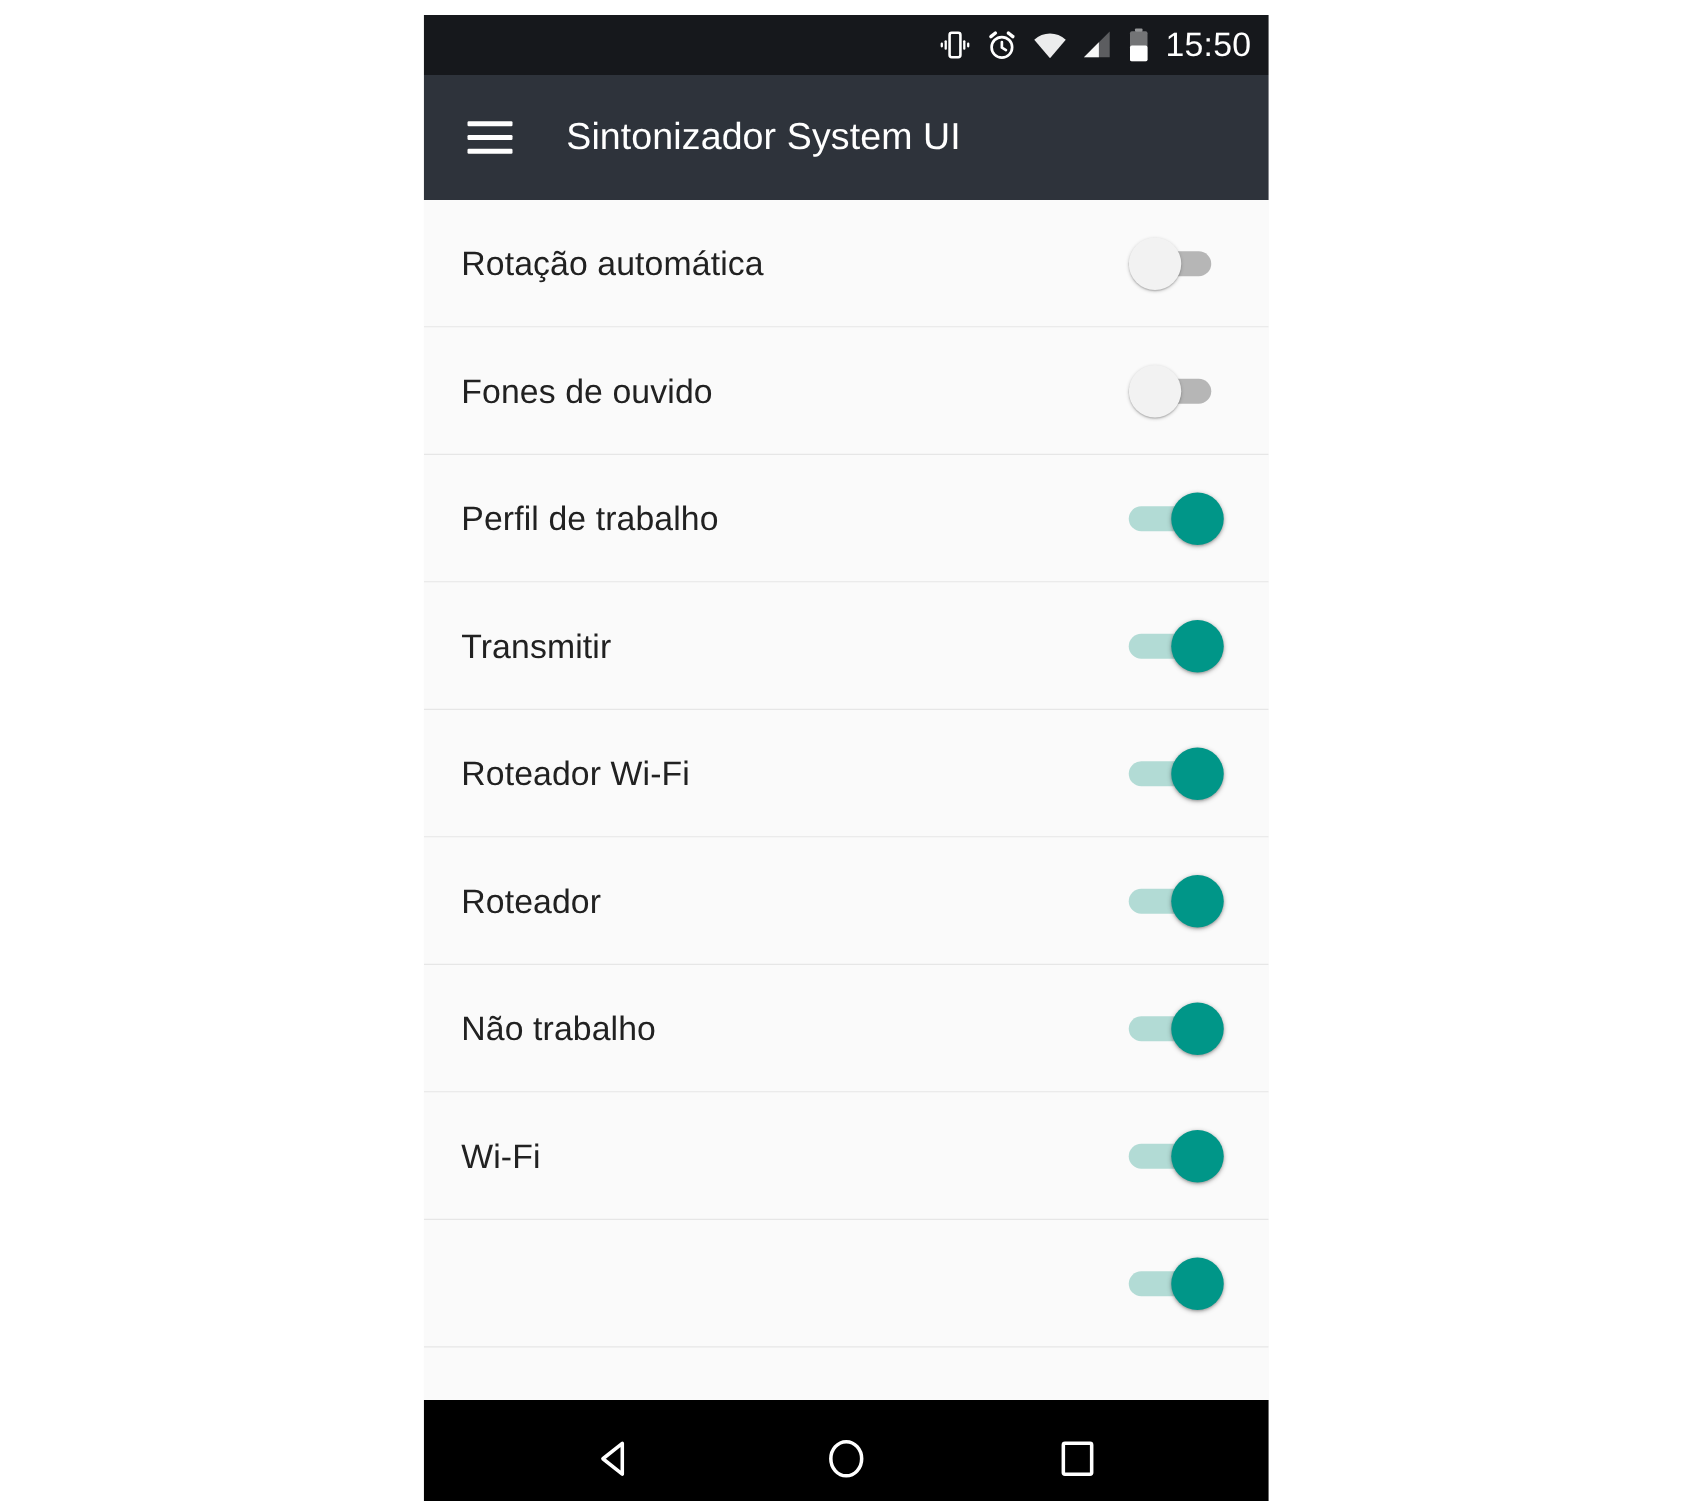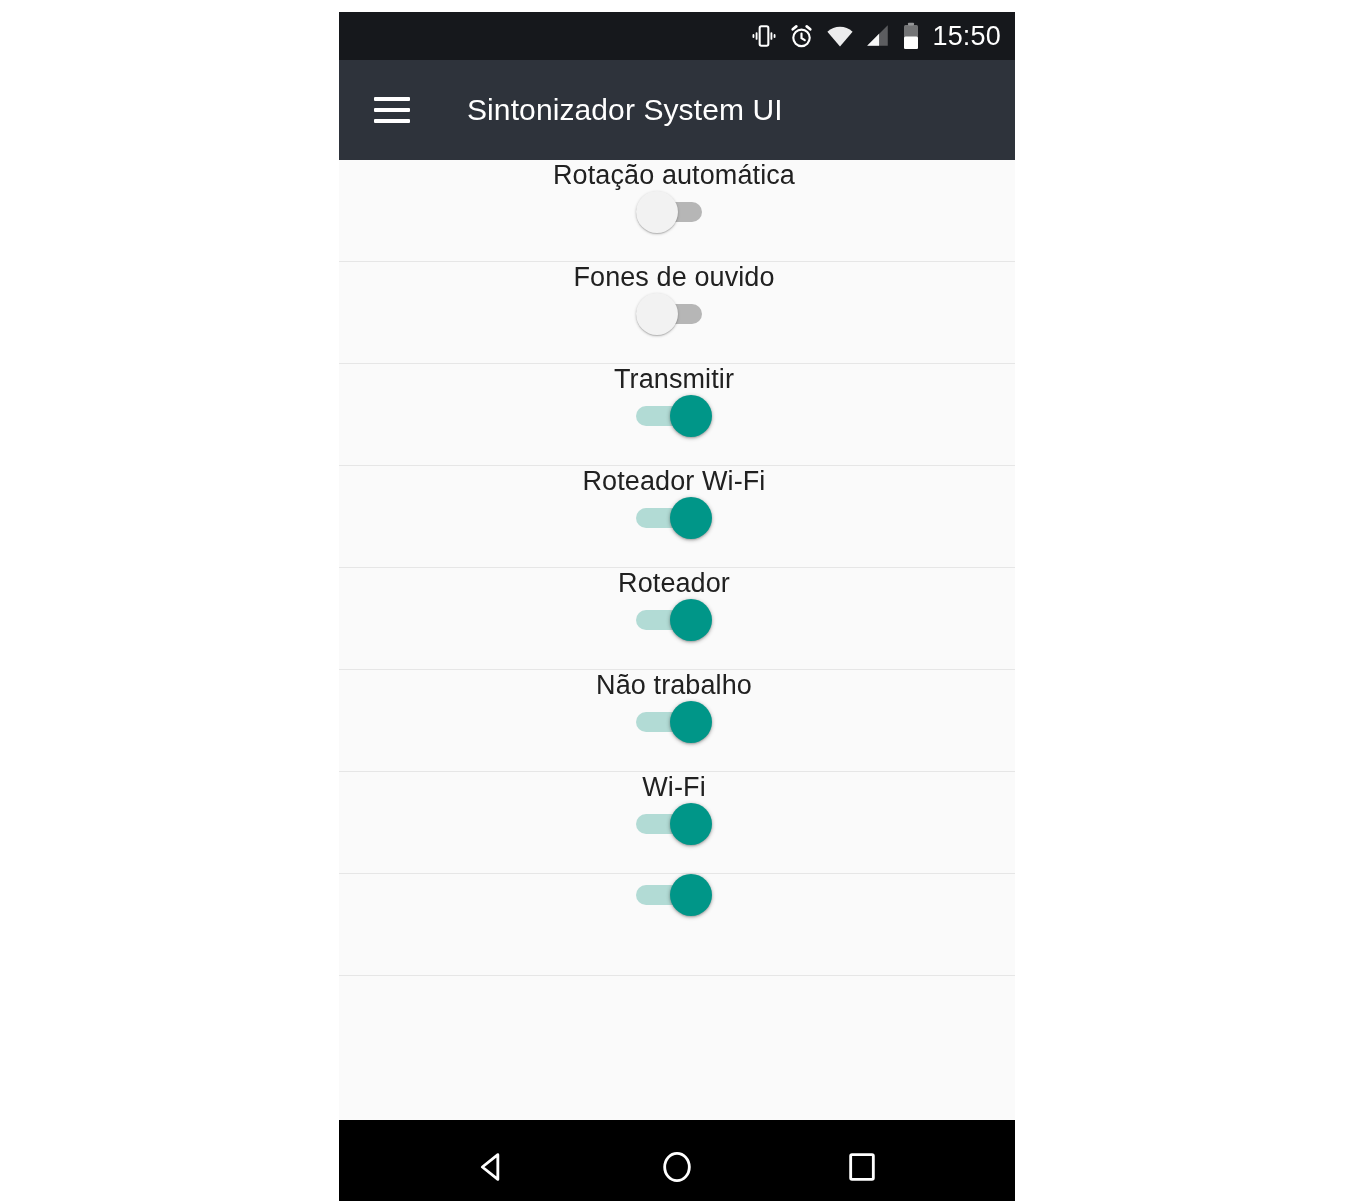--- a/index.html
+++ b/index.html
@@ -87,46 +87,45 @@
   #menu-button .bar {
     width: 36px;
     height: 4px;
     background: #ffffff;
     border-radius: 1px;
   }
   #app-bar-title {
     color: #ffffff;
     font-size: 30px;
     font-weight: 500;
-    margin-left: 44px;
+    margin-left: 30px;
     letter-spacing: 0.1px;
     white-space: nowrap;
   }
 
   
   #settings-list {
     position: absolute;
     left: 0;
     top: 148px;
     width: 676px;
     height: 960px;
     background: #fafafa;
     overflow: hidden;
   }
   .list-row {
     position: relative;
     height: 102px;
     display: flex;
     align-items: center;
-    justify-content: flex-start;
+    justify-content: space-between;
     padding: 0 36px 0 30px;
     box-sizing: border-box;
     background: #fafafa;
     cursor: pointer;
-    flex-direction: column;
   }
   .list-row::after {
     content: "";
     position: absolute;
     left: 0;
     right: 0;
     bottom: 0;
     height: 1px;
     background: #e6e6e6;
   }
@@ -273,20 +272,27 @@
     </div>
 
     <div class="list-row">
       <span class="row-label">Fones de ouvido</span>
       <span class="switch off">
         <span class="track"></span>
         <span class="thumb"></span>
       </span>
     </div>
 
+    <div class="list-row">
+      <span class="row-label">Perfil de trabalho</span>
+      <span class="switch on">
+        <span class="track"></span>
+        <span class="thumb"></span>
+      </span>
+    </div>
 
     <div class="list-row">
       <span class="row-label">Transmitir</span>
       <span class="switch on">
         <span class="track"></span>
         <span class="thumb"></span>
       </span>
     </div>
 
     <div class="list-row">

